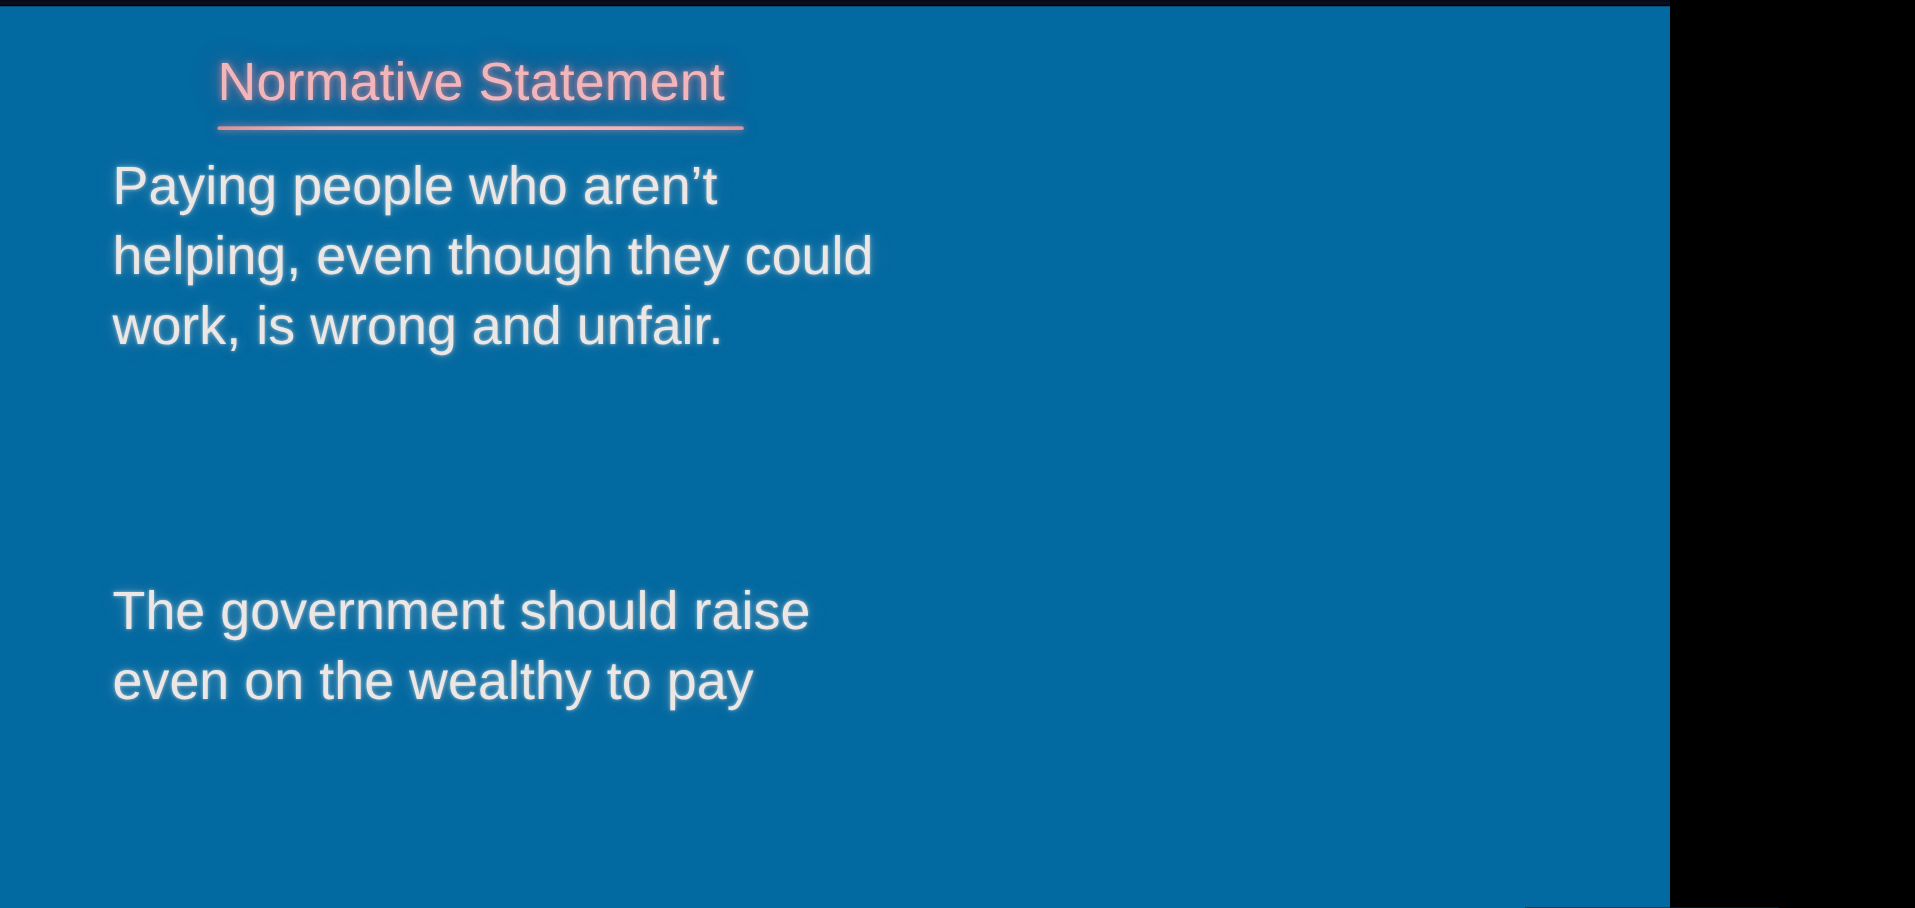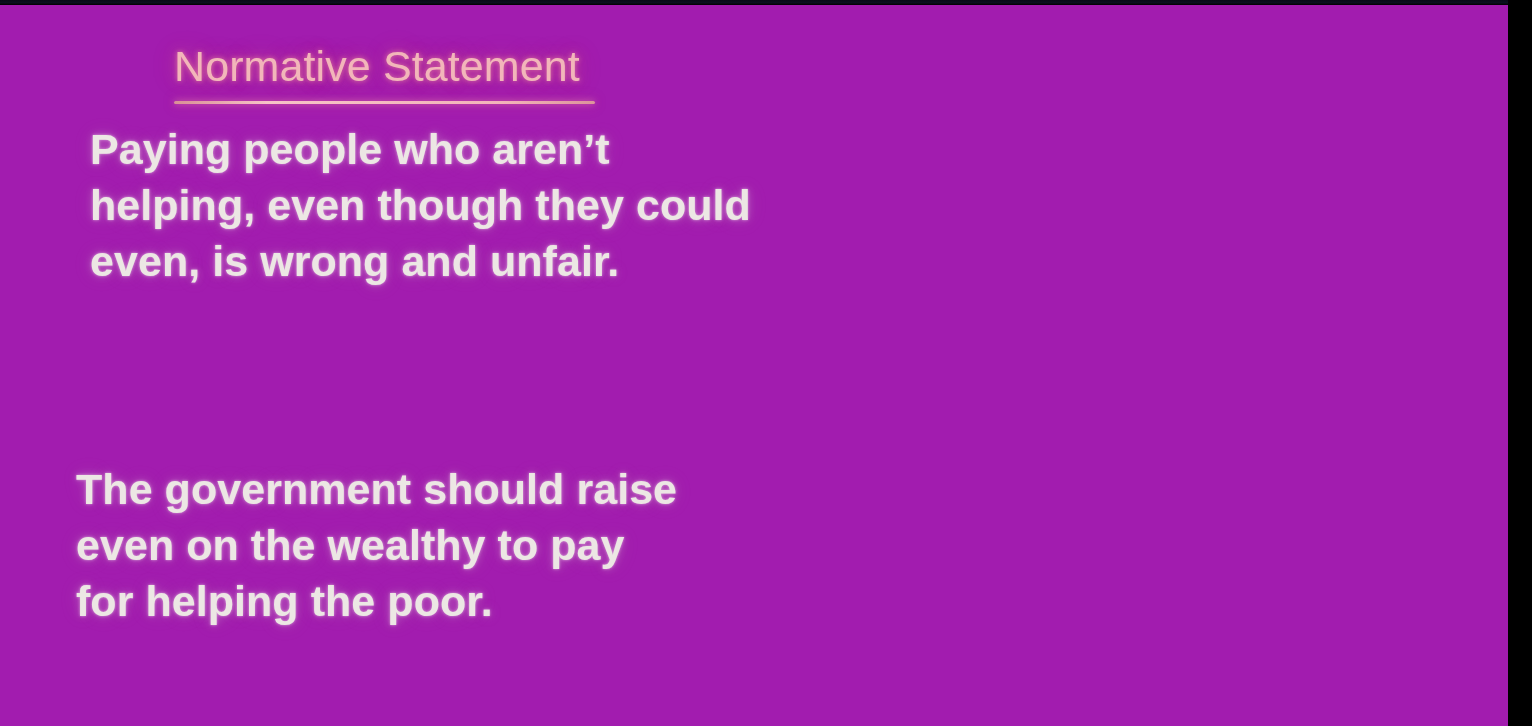--- a/index.html
+++ b/index.html
@@ -11,23 +11,23 @@
   body {
     width: 1532px;
     height: 726px;
     overflow: hidden;
     font-family: "Liberation Sans", sans-serif;
     -webkit-font-smoothing: antialiased;
   }
 
   .slide {
     position: relative;
-    width: 1508px;
+    width: 1336px;
     height: 726px;
-    background: #a21caf;
+    background: #0369a1;
     overflow: hidden;
   }
 
   
   .top-strip {
     position: absolute;
     left: 0;
     top: 0;
     width: 1532px;
     height: 5px;
@@ -83,59 +83,58 @@
     background: linear-gradient(to right, #d98f96 0%, #f7c3c7 22%, #f3b4ba 78%, #dc949b 100%);
     box-shadow: 0 0 6px rgba(240,150,160,0.65), 0 0 14px rgba(220,110,125,0.35);
   }
 
   
   .para {
     position: absolute;
     color: #ece7e4;
     font-size: 43px;
     line-height: 56px;
-    font-weight: 700;
+    font-weight: 400;
     letter-spacing: 0.05px;
     text-shadow:
       0 0 3px rgba(255,250,248,0.55),
       0 0 9px rgba(235,225,220,0.30),
       0 0 20px rgba(200,190,185,0.16);
   }
   .para .line { display: block; white-space: nowrap; }
 
   
   .para--n1 { left: 90px; top: 121px; }
-  .para--n2 { left: 76px; top: 461px; }
+  .para--n2 { left: 90px; top: 461px; }
 </style>
 </head>
 <body>
 
 <div class="slide">
 
   <div class="top-strip"></div>
 
   <div class="columns">
 
     <div class="column column--normative">
 
       <div class="heading heading--normative">
         <span class="heading-text">Normative Statement</span>
         <span class="heading-rule"></span>
       </div>
 
       <div class="para para--n1">
         <span class="line">Paying people who aren’t</span>
         <span class="line">helping, even though they could</span>
-        <span class="line">even, is wrong and unfair.</span>
+        <span class="line">work, is wrong and unfair.</span>
       </div>
 
       <div class="para para--n2">
         <span class="line">The government should raise</span>
         <span class="line">even on the wealthy to pay</span>
-        <span class="line">for helping the poor.</span>
       </div>
 
     </div>
 
     <div class="column column--positive">
 
       
 
       
 

